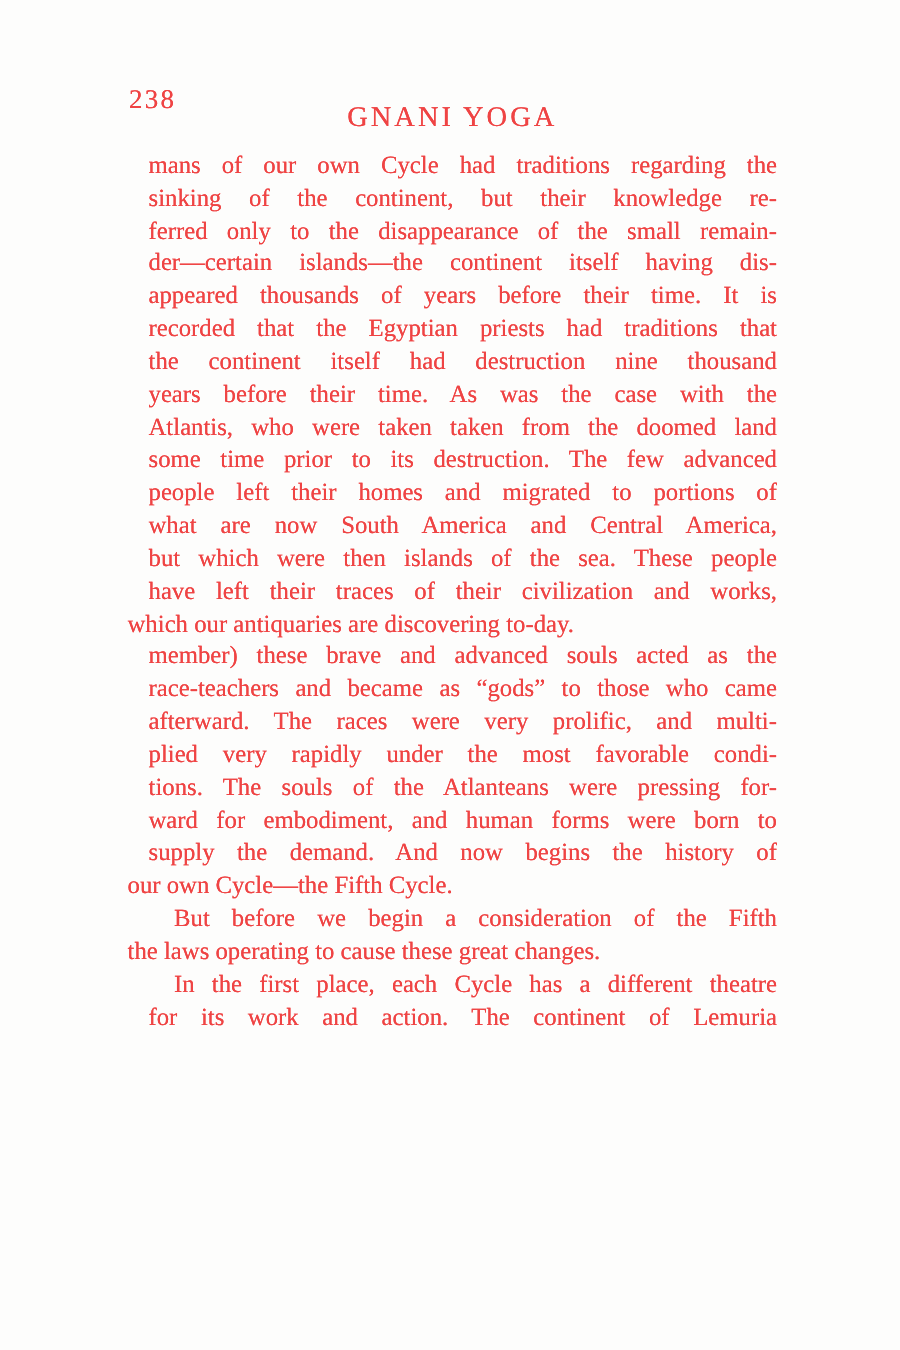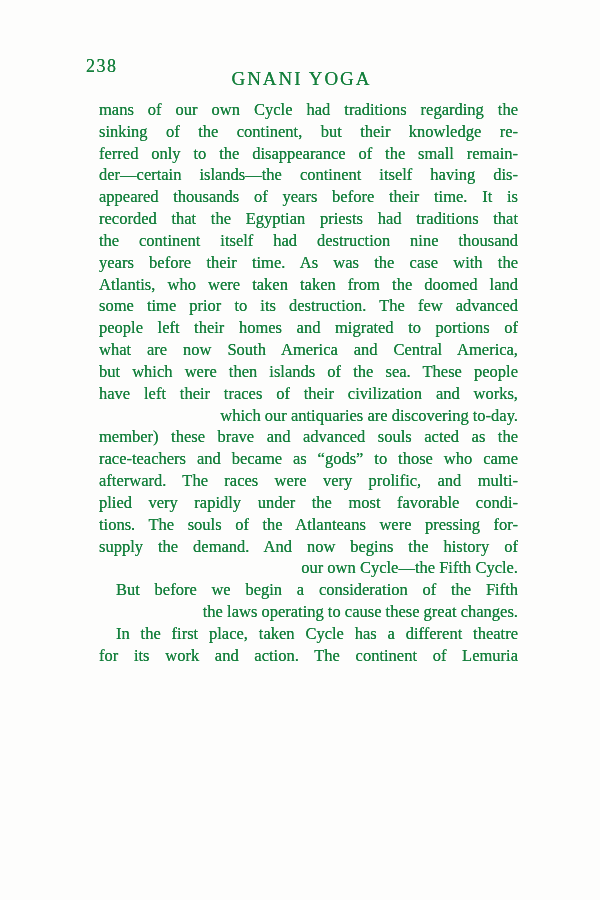--- a/index.html
+++ b/index.html
@@ -6,21 +6,21 @@
     margin: 0;
     padding: 0;
     background: #fdfdfc;
   }
   .page {
     position: relative;
     width: 524px;
     height: 900px;
     background: #fdfdfc;
     font-family: "Liberation Serif", "DejaVu Serif", serif;
-    color: #15803d;
+    color: #ef4444;
     overflow: hidden;
   }
   .running-header {
     position: absolute;
     left: 85px;
     top: 53px;
     width: 433px;
     height: 24px;
   }
   .page-number {
@@ -46,21 +46,21 @@
     left: 85px;
     top: 99px;
     width: 433px;
     font-size: 16.5px;
     line-height: 21.83px;
     text-shadow: 0 0 0.4px currentColor;
   }
   .line {
     height: 21.83px;
     overflow: hidden;
-    text-align: right;
+    text-align: left;
     white-space: nowrap;
   }
   .line.j {
     white-space: normal;
     text-align: justify;
     text-align-last: justify;
     margin-left: 14px;
     -moz-text-align-last: justify;
   }
   .line.ind {
@@ -89,20 +89,21 @@
       <div class="line j">people left their homes and migrated to portions of</div>
       <div class="line j">what are now South America and Central America,</div>
       <div class="line j">but which were then islands of the sea.  These people</div>
       <div class="line j">have left their traces of their civilization and works,</div>
       <div class="line">which our antiquaries are discovering to-day.</div>
       <div class="line j">member) these brave and advanced souls acted as the</div>
       <div class="line j">race-teachers and became as “gods” to those who came</div>
       <div class="line j">afterward.  The races were very prolific, and multi-</div>
       <div class="line j">plied very rapidly under the most favorable condi-</div>
       <div class="line j">tions.  The souls of the Atlanteans were pressing for-</div>
+      <div class="line j">ward for embodiment, and human forms were born to</div>
       <div class="line j">supply the demand.  And now begins the history of</div>
       <div class="line">our own Cycle—the Fifth Cycle.</div>
       <div class="line j ind">But before we begin a consideration of the Fifth</div>
       <div class="line">the laws operating to cause these great changes.</div>
-      <div class="line j ind">In the first place, taken Cycle has a different theatre</div>
+      <div class="line j ind">In the first place, each Cycle has a different theatre</div>
       <div class="line j">for its work and action.  The continent of Lemuria</div>
     </div>
 </div>
 
 </body></html>

